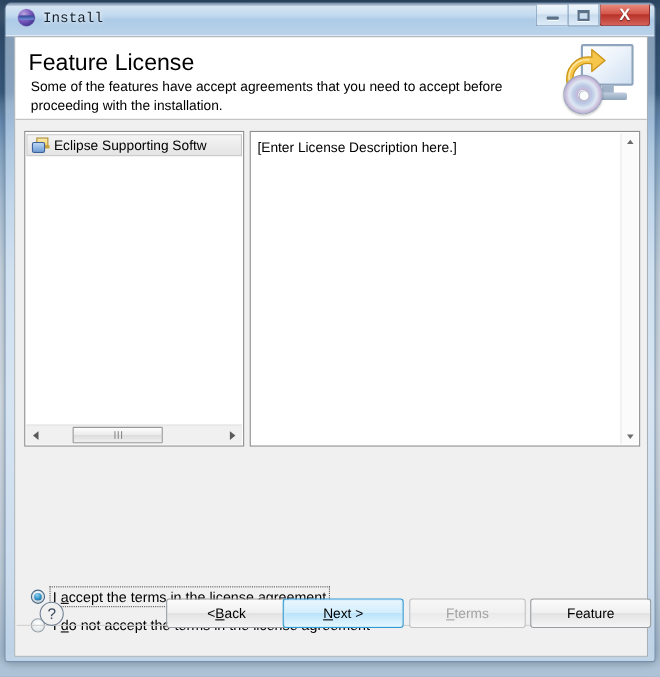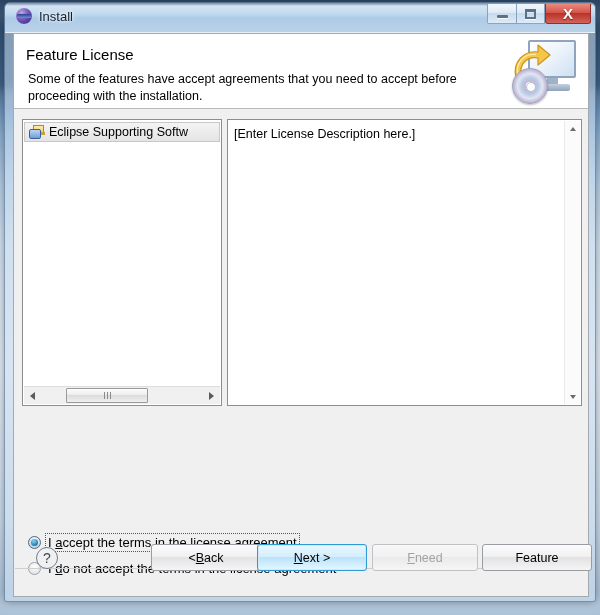--- a/index.html
+++ b/index.html
@@ -62,20 +62,21 @@
     height: 3px;
     background: linear-gradient(180deg, rgba(30,60,95,.55), rgba(30,60,95,0));
   }
   .title-left {
     position: absolute;
     left: 11px;
     top: 5px;
     display: flex;
     align-items: center;
     gap: 7px;
+    font-family: Liberation Mono, monospace;
   }
   .eclipse-icon {
     width: 16px;
     height: 16px;
     border-radius: 50%;
     background:
       radial-gradient(circle at 35% 30%, #b9a6e0 0%, #7f5fc0 38%, #4a3a9a 70%, #2b2470 100%);
     position: relative;
     box-shadow: inset 0 0 1px rgba(255,255,255,.6);
   }
@@ -168,21 +169,21 @@
     position: relative;
     height: 75px;
     background: #ffffff;
     border-bottom: 1px solid #b9b9b9;
     box-sizing: border-box;
   }
   #header-title {
     position: absolute;
     left: 12px;
     top: 12px;
-    font-size: 15px;
+    font-size: 21px;
     color: #000;
   }
   #header-desc {
     position: absolute;
     left: 14px;
     top: 37px;
     width: 490px;
     font-size: 12.5px;
     line-height: 17px;
     color: #000;
@@ -634,21 +635,21 @@
           </div>
 
         <div class="btn default" id="btn-next">
             <span></span>
             <span class="mn">N</span>
             <span>ext &gt;</span>
           </div>
 
         <div class="btn disabled" id="btn-finish">
             <span class="mn">F</span>
-            <span>need</span>
+            <span>terms</span>
           </div>
 
         <div class="btn" id="btn-cancel">Feature</div>
       </div>
 
     </div>
   </div>
 </div>
 
 </body></html>

